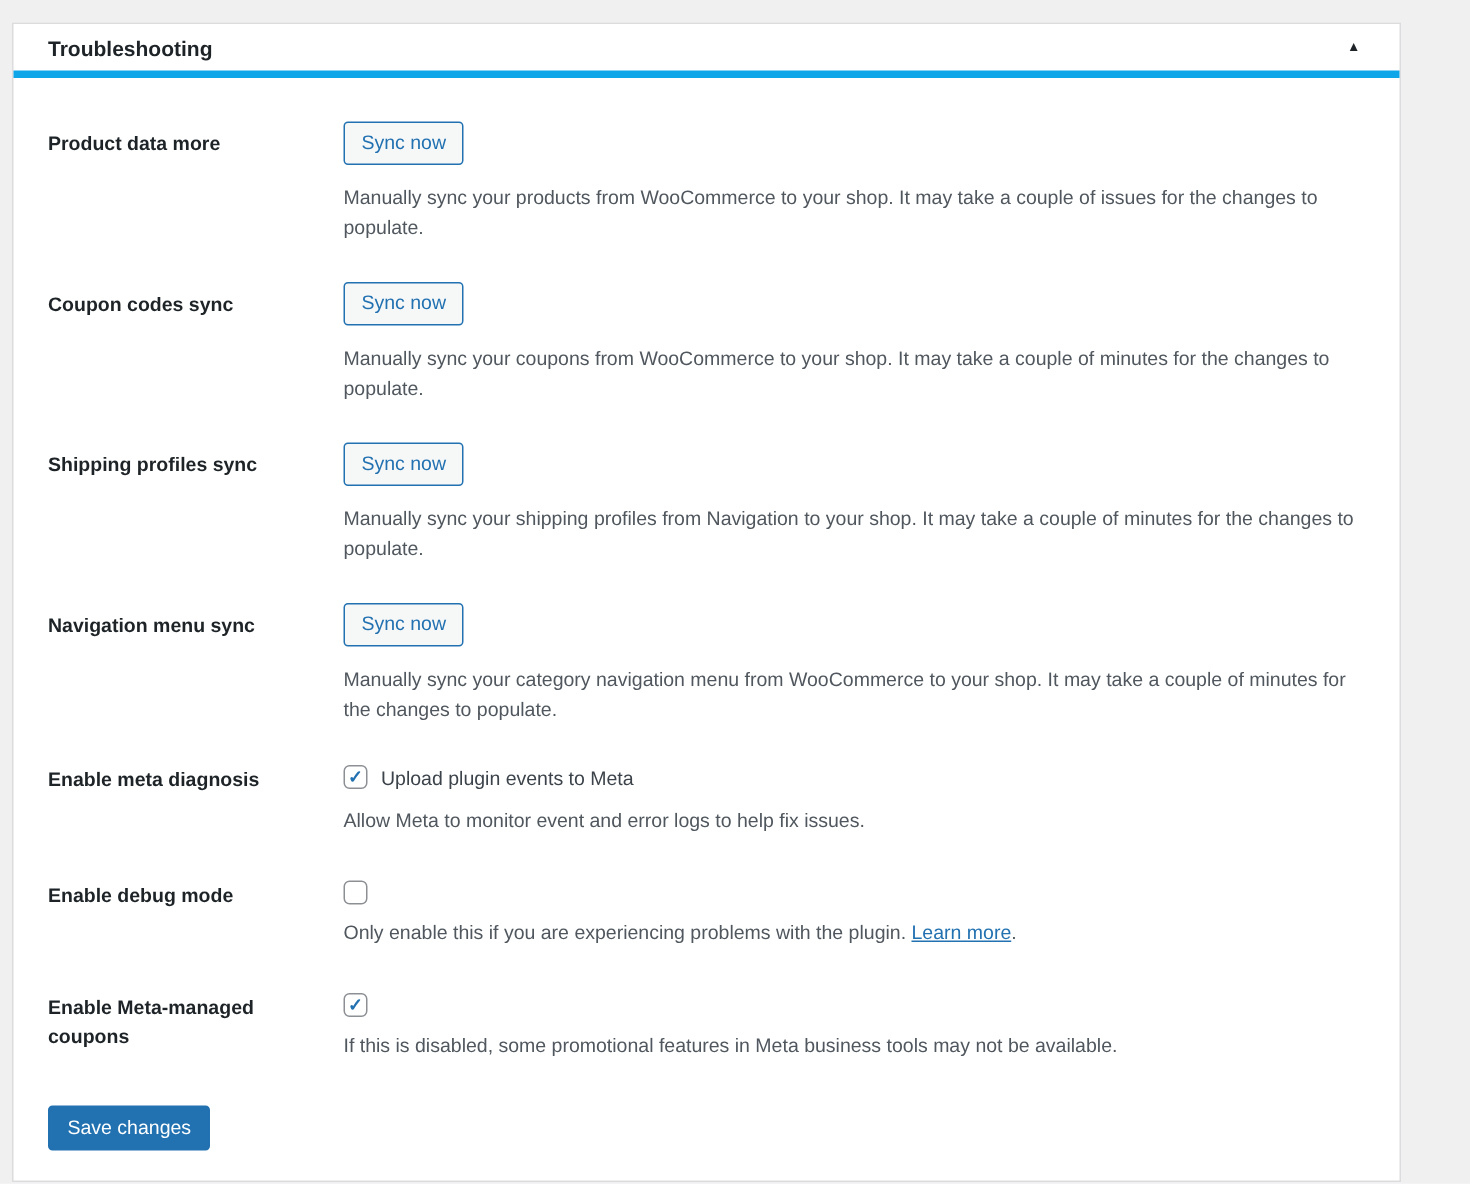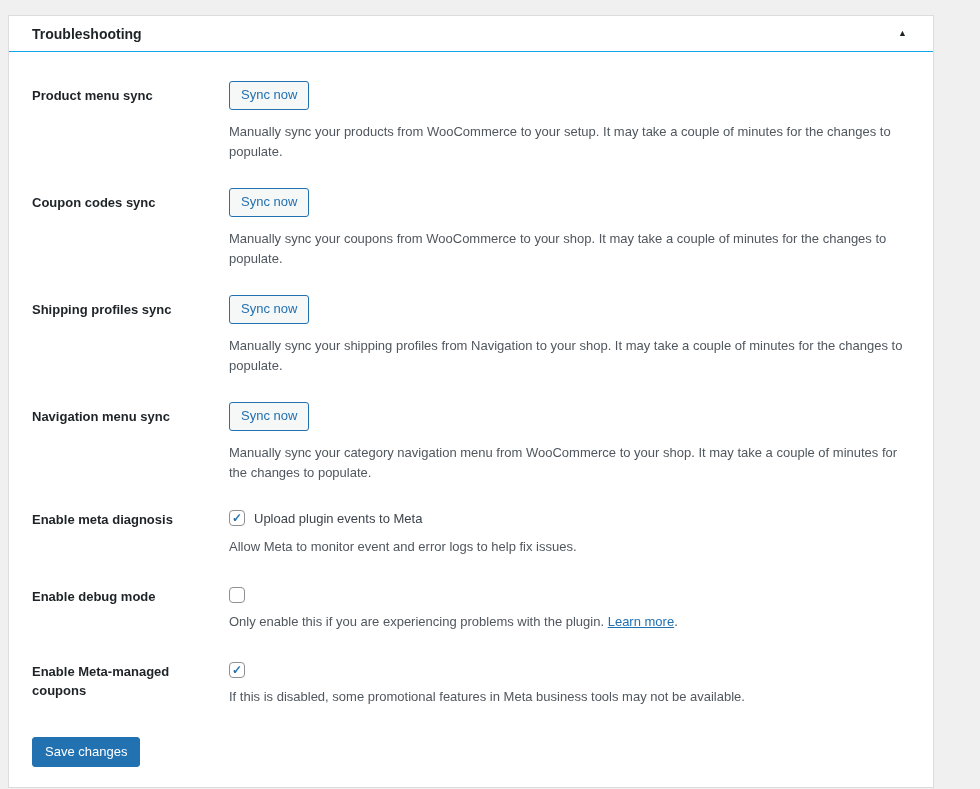--- a/index.html
+++ b/index.html
@@ -13,21 +13,21 @@
   .panel {
     position: absolute; left: 8px; top: 15px;
     width: 926px; min-height: 755px;
     background: #ffffff;
     border: 1px solid #dcdcde;
   }
   .panel-header {
     display: flex; justify-content: space-between; align-items: center;
     height: 36px;
     padding: 0 22px 0 23px;
-    border-bottom: 1px solid #0ea5e9;
+    border-bottom: 5px solid #0ea5e9;
   }
   .panel-title { font-size: 14px; font-weight: bold; color: #1d2327; }
   .toggle-btn {
     background: none; border: none; cursor: pointer;
     font-size: 9px; line-height: 1; color: #1d2327; padding: 4px;
   }
   .panel-body { padding: 29px 24px 20px 23px; }
 
   .row { display: flex; align-items: flex-start; }
   .row-label {
@@ -92,24 +92,24 @@
 <div class="panel">
 
   <div class="panel-header">
     <span class="panel-title">Troubleshooting</span>
     <button class="toggle-btn"><span>▲</span></button>
   </div>
 
   <div class="panel-body">
 
     <div class="row btn-row">
-      <div class="row-label">Product menu sync</div>
+      <div class="row-label">Product data more</div>
       <div class="row-content">
         <button class="btn-secondary">Sync now</button>
-        <p class="desc">Manually sync your products from WooCommerce to your setup. It may take a couple of minutes for the changes to populate.</p>
+        <p class="desc">Manually sync your products from WooCommerce to your shop. It may take a couple of issues for the changes to populate.</p>
       </div>
     </div>
 
     <div class="row btn-row">
       <div class="row-label">Coupon codes sync</div>
       <div class="row-content">
         <button class="btn-secondary">Sync now</button>
         <p class="desc">Manually sync your coupons from WooCommerce to your shop. It may take a couple of minutes for the changes to populate.</p>
       </div>
     </div>

